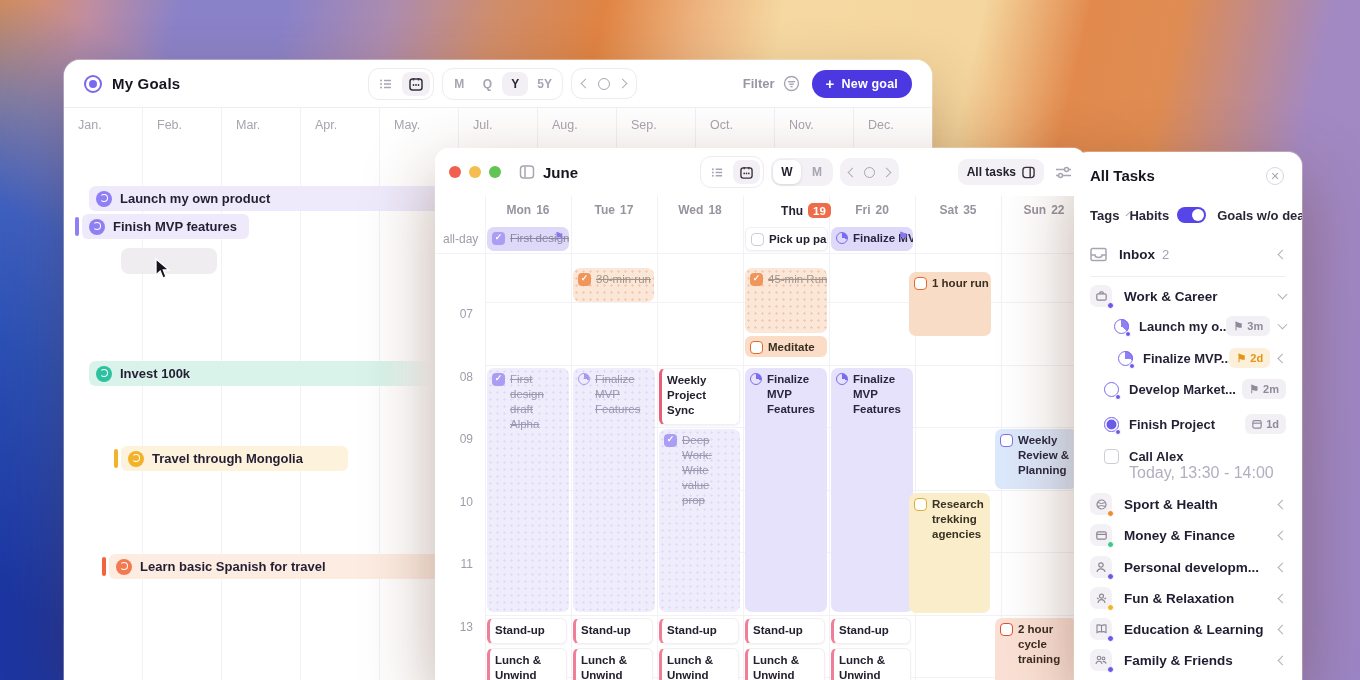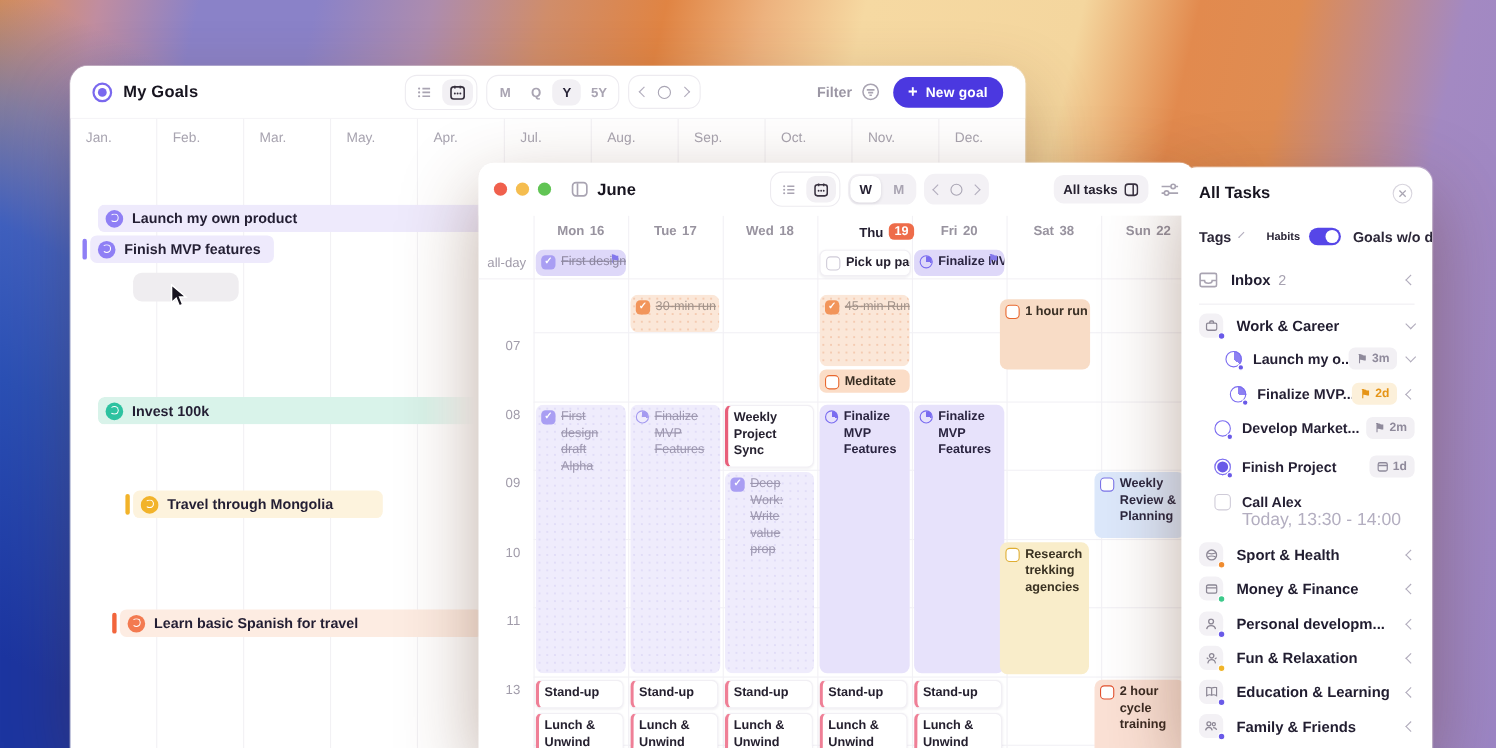--- a/index.html
+++ b/index.html
@@ -187,22 +187,22 @@
     <button class="btn-newgoal" style="margin-left:12px;border:none;">
       <span style="font-size:15px;font-weight:600;">+</span>
       <span>New goal</span>
     </button>
   </div>
 
   <div class="months-row">
     <div class="month-col"><span>Jan.</span></div>
     <div class="month-col"><span>Feb.</span></div>
     <div class="month-col"><span>Mar.</span></div>
+    <div class="month-col"><span>Apr.</span></div>
     <div class="month-col"><span>May.</span></div>
-    <div class="month-col"><span>Apr.</span></div>
     <div class="month-col"><span>Jul.</span></div>
     <div class="month-col"><span>Aug.</span></div>
     <div class="month-col"><span>Sep.</span></div>
     <div class="month-col"><span>Oct.</span></div>
     <div class="month-col"><span>Nov.</span></div>
     <div class="month-col"><span>Dec.</span></div>
   </div>
 
   <div class="goalbar fade-r" style="--c:#8f7ff5; left:25px; top:126px; width:812px; background:#eeeafc;">
     <span class="pill"></span>
@@ -336,21 +336,21 @@
   <div class="dayhead today" style="left:308px;">
       <span>Thu</span>
       <span class="date-badge">19</span>
     </div>
   <div class="dayhead" style="left:394px;">
       <span>Fri</span>
       <span>20</span>
     </div>
   <div class="dayhead" style="left:480px;">
       <span>Sat</span>
-      <span>38</span>
+      <span>35</span>
     </div>
   <div class="dayhead" style="left:566px;">
       <span>Sun</span>
       <span>22</span>
     </div>
 
   <div class="allday-lbl" style="left:8px; top:84px;">all-day</div>
   <div class="hour-lbl" style="left:0; top:159px;">07</div>
   <div class="hour-lbl" style="left:0; top:222px;">08</div>
   <div class="hour-lbl" style="left:0; top:284px;">09</div>
@@ -460,21 +460,21 @@
     </div>
 </div>
 
 <div class="win panel">
   <div class="p-title">All Tasks</div>
   <div class="p-close">✕</div>
 
   <div class="p-row" style="top:52px; height:22px; gap:0; overflow:hidden;">
     <span style="font-size:13px;font-weight:600;color:#2b2637;">Tags</span>
     <span class="chev down" style="margin-left:9px;"></span>
-    <span style="font-size:10px;font-weight:600;color:#2b2637;margin-left:22px;">Habits</span>
+    <span style="font-size:13px;font-weight:600;color:#2b2637;">Habits</span>
     <span class="toggle" style="margin-left:8px;"></span>
     <span style="font-size:13px;font-weight:600;color:#2b2637;margin-left:11px;">Goals w/o deadline</span>
   </div>
 
   <div class="p-row" style="top:88px; height:28px;">
     <svg class="mini" width="17" height="15" viewBox="0 0 17 15">
         <path d="M2.5 1.5 h12 a1.5 1.5 0 0 1 1.5 1.5 v9 a1.5 1.5 0 0 1 -1.5 1.5 h-12 a1.5 1.5 0 0 1 -1.5 -1.5 v-9 a1.5 1.5 0 0 1 1.5 -1.5 Z M1 8 h4 c0 1.4 1.1 2.5 3.5 2.5 s3.5 -1.1 3.5 -2.5 h4" fill="none" stroke="#a9a4b2" stroke-width="1.5"></path>
       </svg>
     <span class="sec-lbl" style="flex:0 0 auto;">Inbox</span>
     <span style="font-size:13px;color:#a7a2b1;margin-left:7px;flex:1 1 auto;">2</span>

